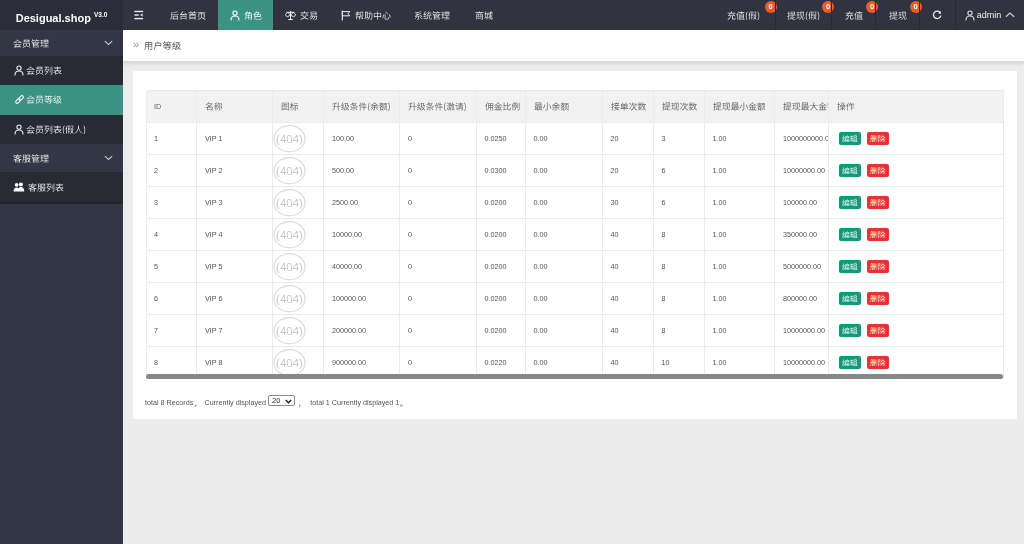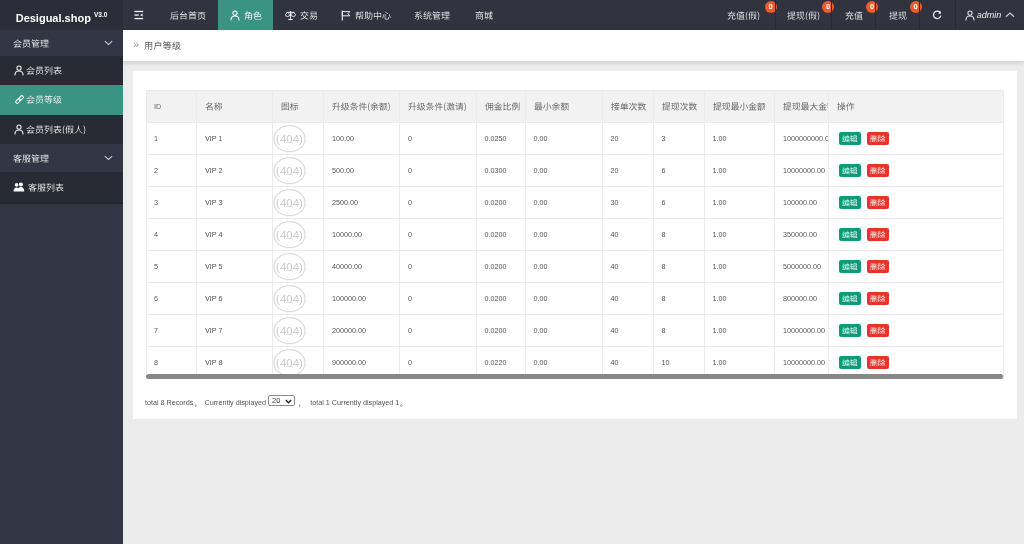--- a/index.html
+++ b/index.html
@@ -142,21 +142,21 @@
           <path d="M8.3,2.9 A3.7,3.7 0 1 0 8.8,5.6" fill="none" stroke="#f0f0f0" stroke-width="1.25"></path>
           <path d="M8.9,0.9 L8.9,3.7 L6.1,3.7 Z" fill="#f0f0f0"></path>
         </svg>
       </li>
     <li style="width:70px;">
         <span id="adm">
           <svg width="10" height="11" viewBox="0 0 10 11">
             <circle cx="5" cy="3.1" r="2.1" fill="none" stroke="#ddd" stroke-width="1.1"></circle>
             <path d="M1,10 C1,7.2 2.8,6 5,6 C7.2,6 9,7.2 9,10" fill="none" stroke="#ddd" stroke-width="1.1" stroke-linecap="round"></path>
           </svg>
-          <span style="margin-left:2px;font-style:italic;">admin</span>
+          <span style="margin-left:2px;">admin</span>
           <svg width="10" height="6" viewBox="0 0 10 6" style="margin-left:4px;">
             <polyline points="0.9,4.8 5,1.1 9.1,4.8" fill="none" stroke="#ccc" stroke-width="1.2"></polyline>
           </svg>
         </span>
       </li>
   </ul>
 </div>
 <div id="sidebar">
   <div class="snav hdr">
       <svg width="36.0" height="9.0" viewBox="0 0 36.0 9.0">

